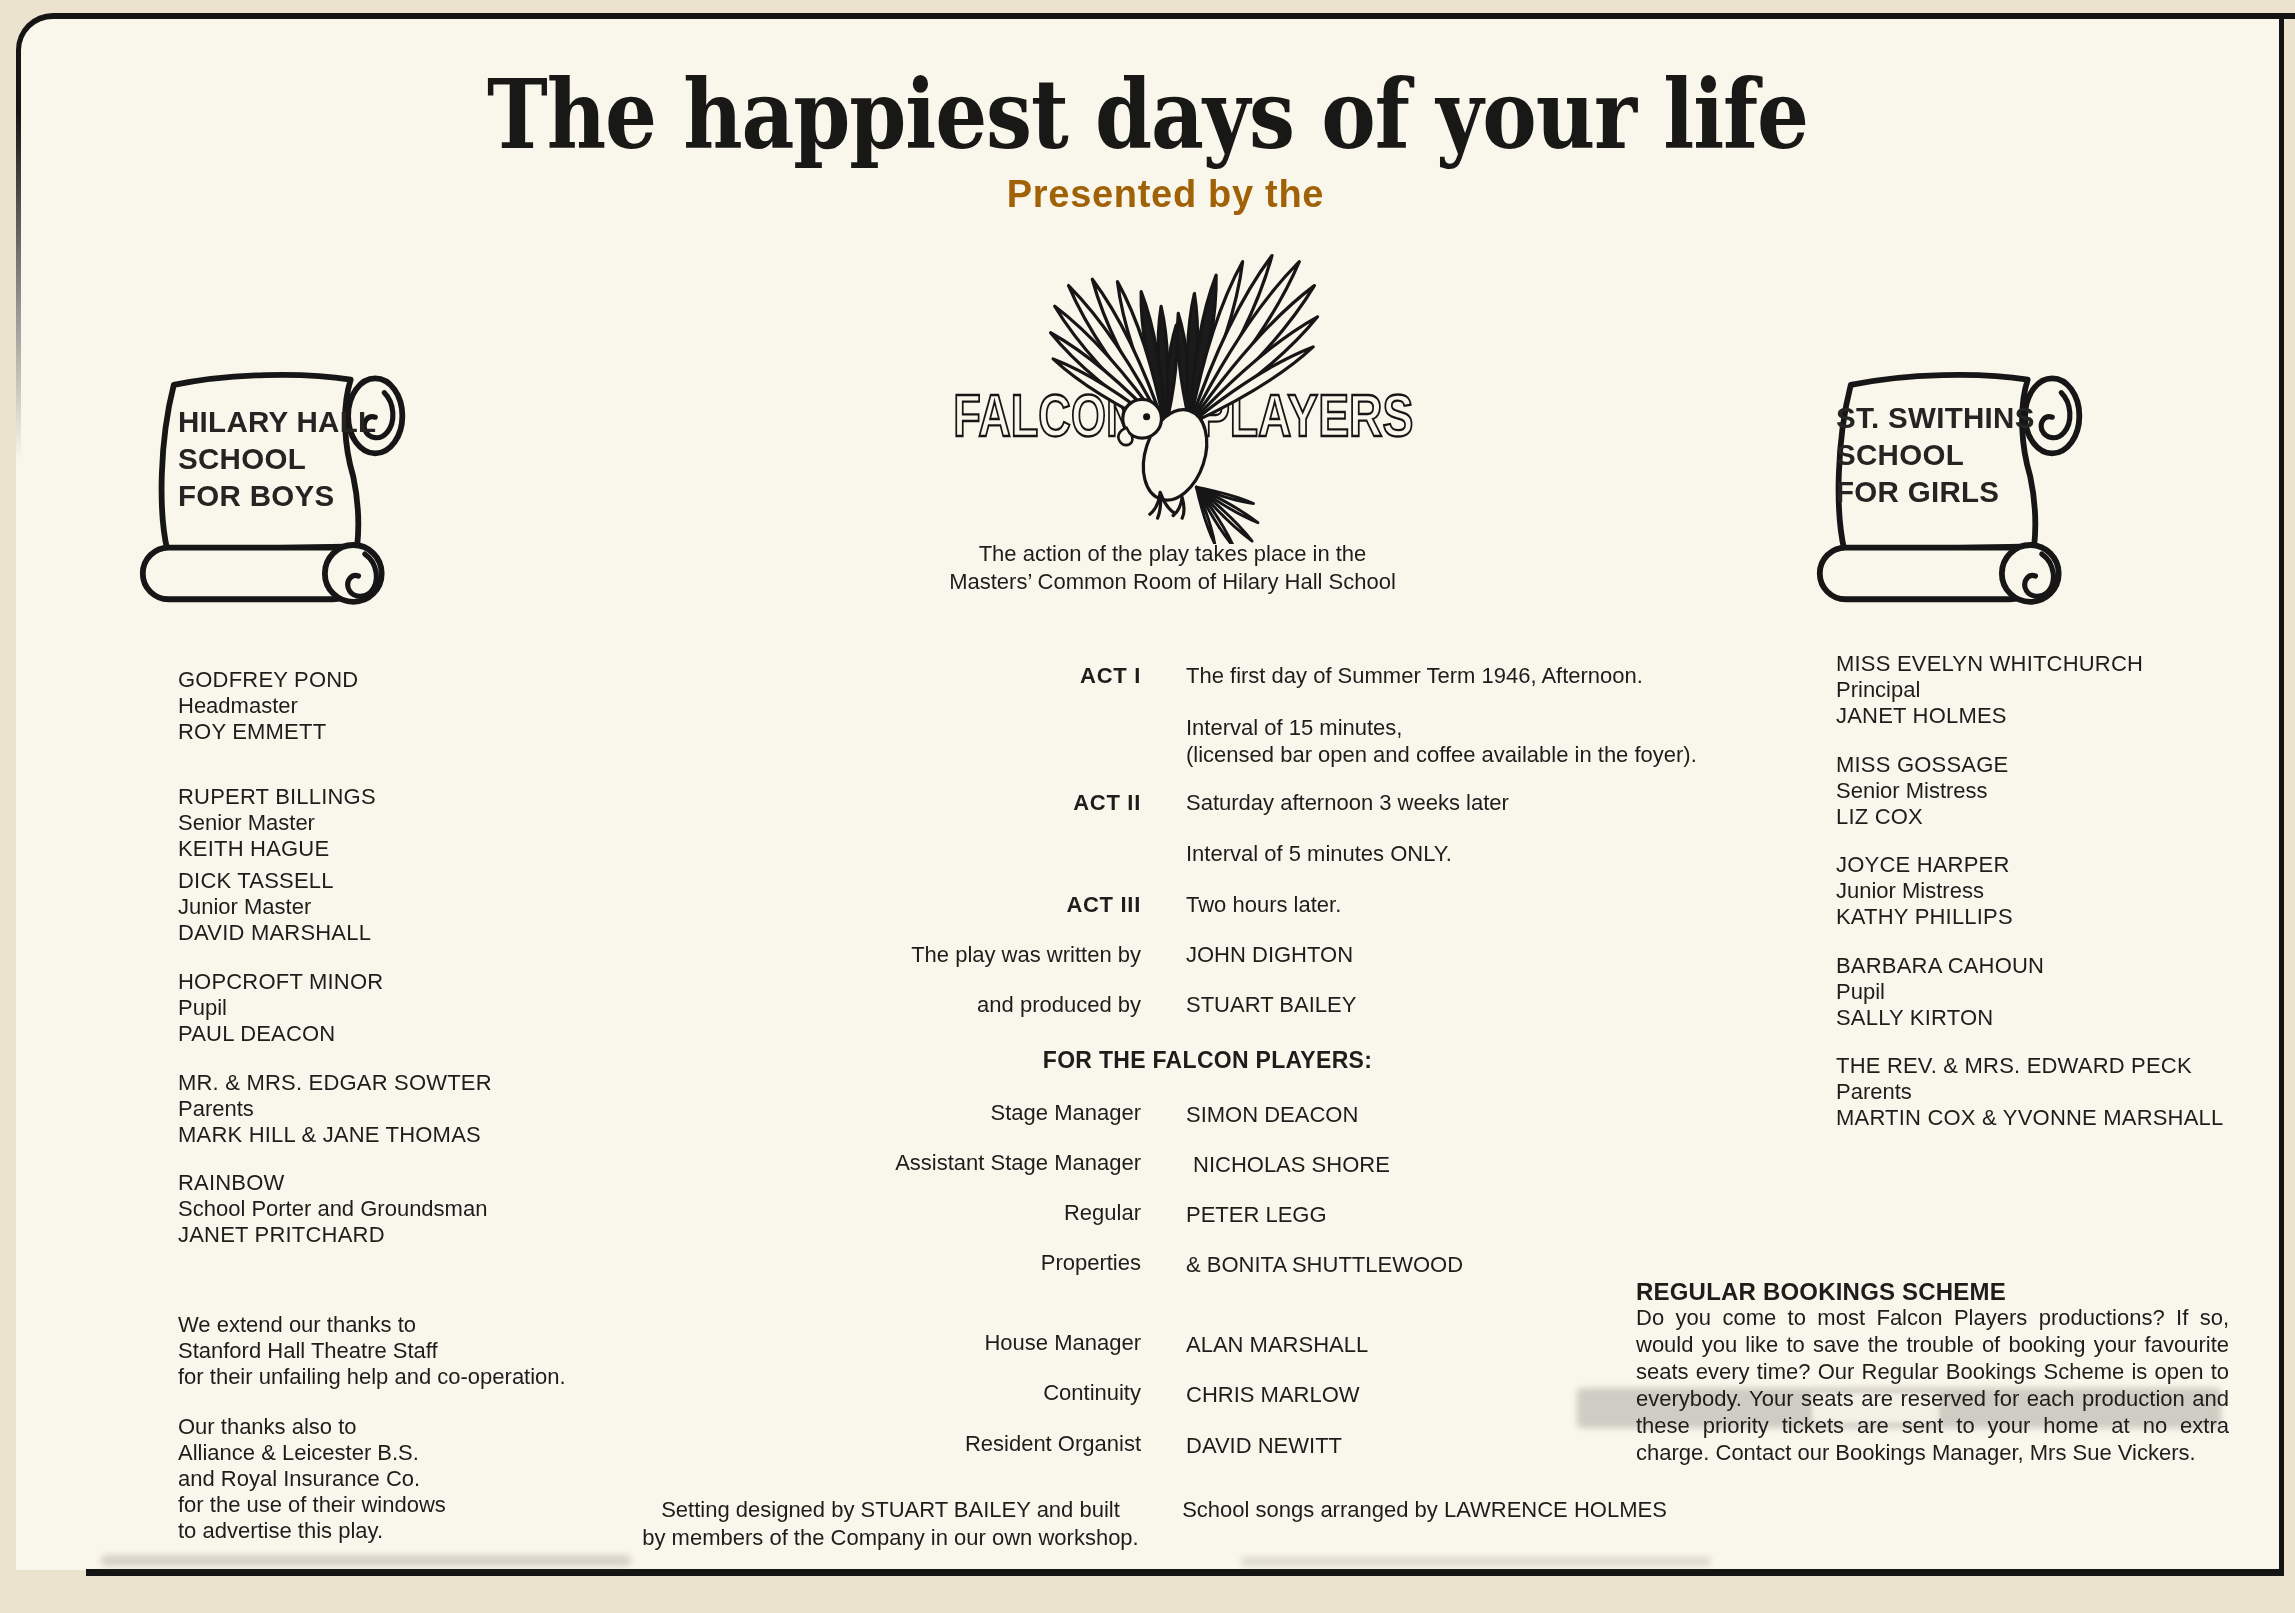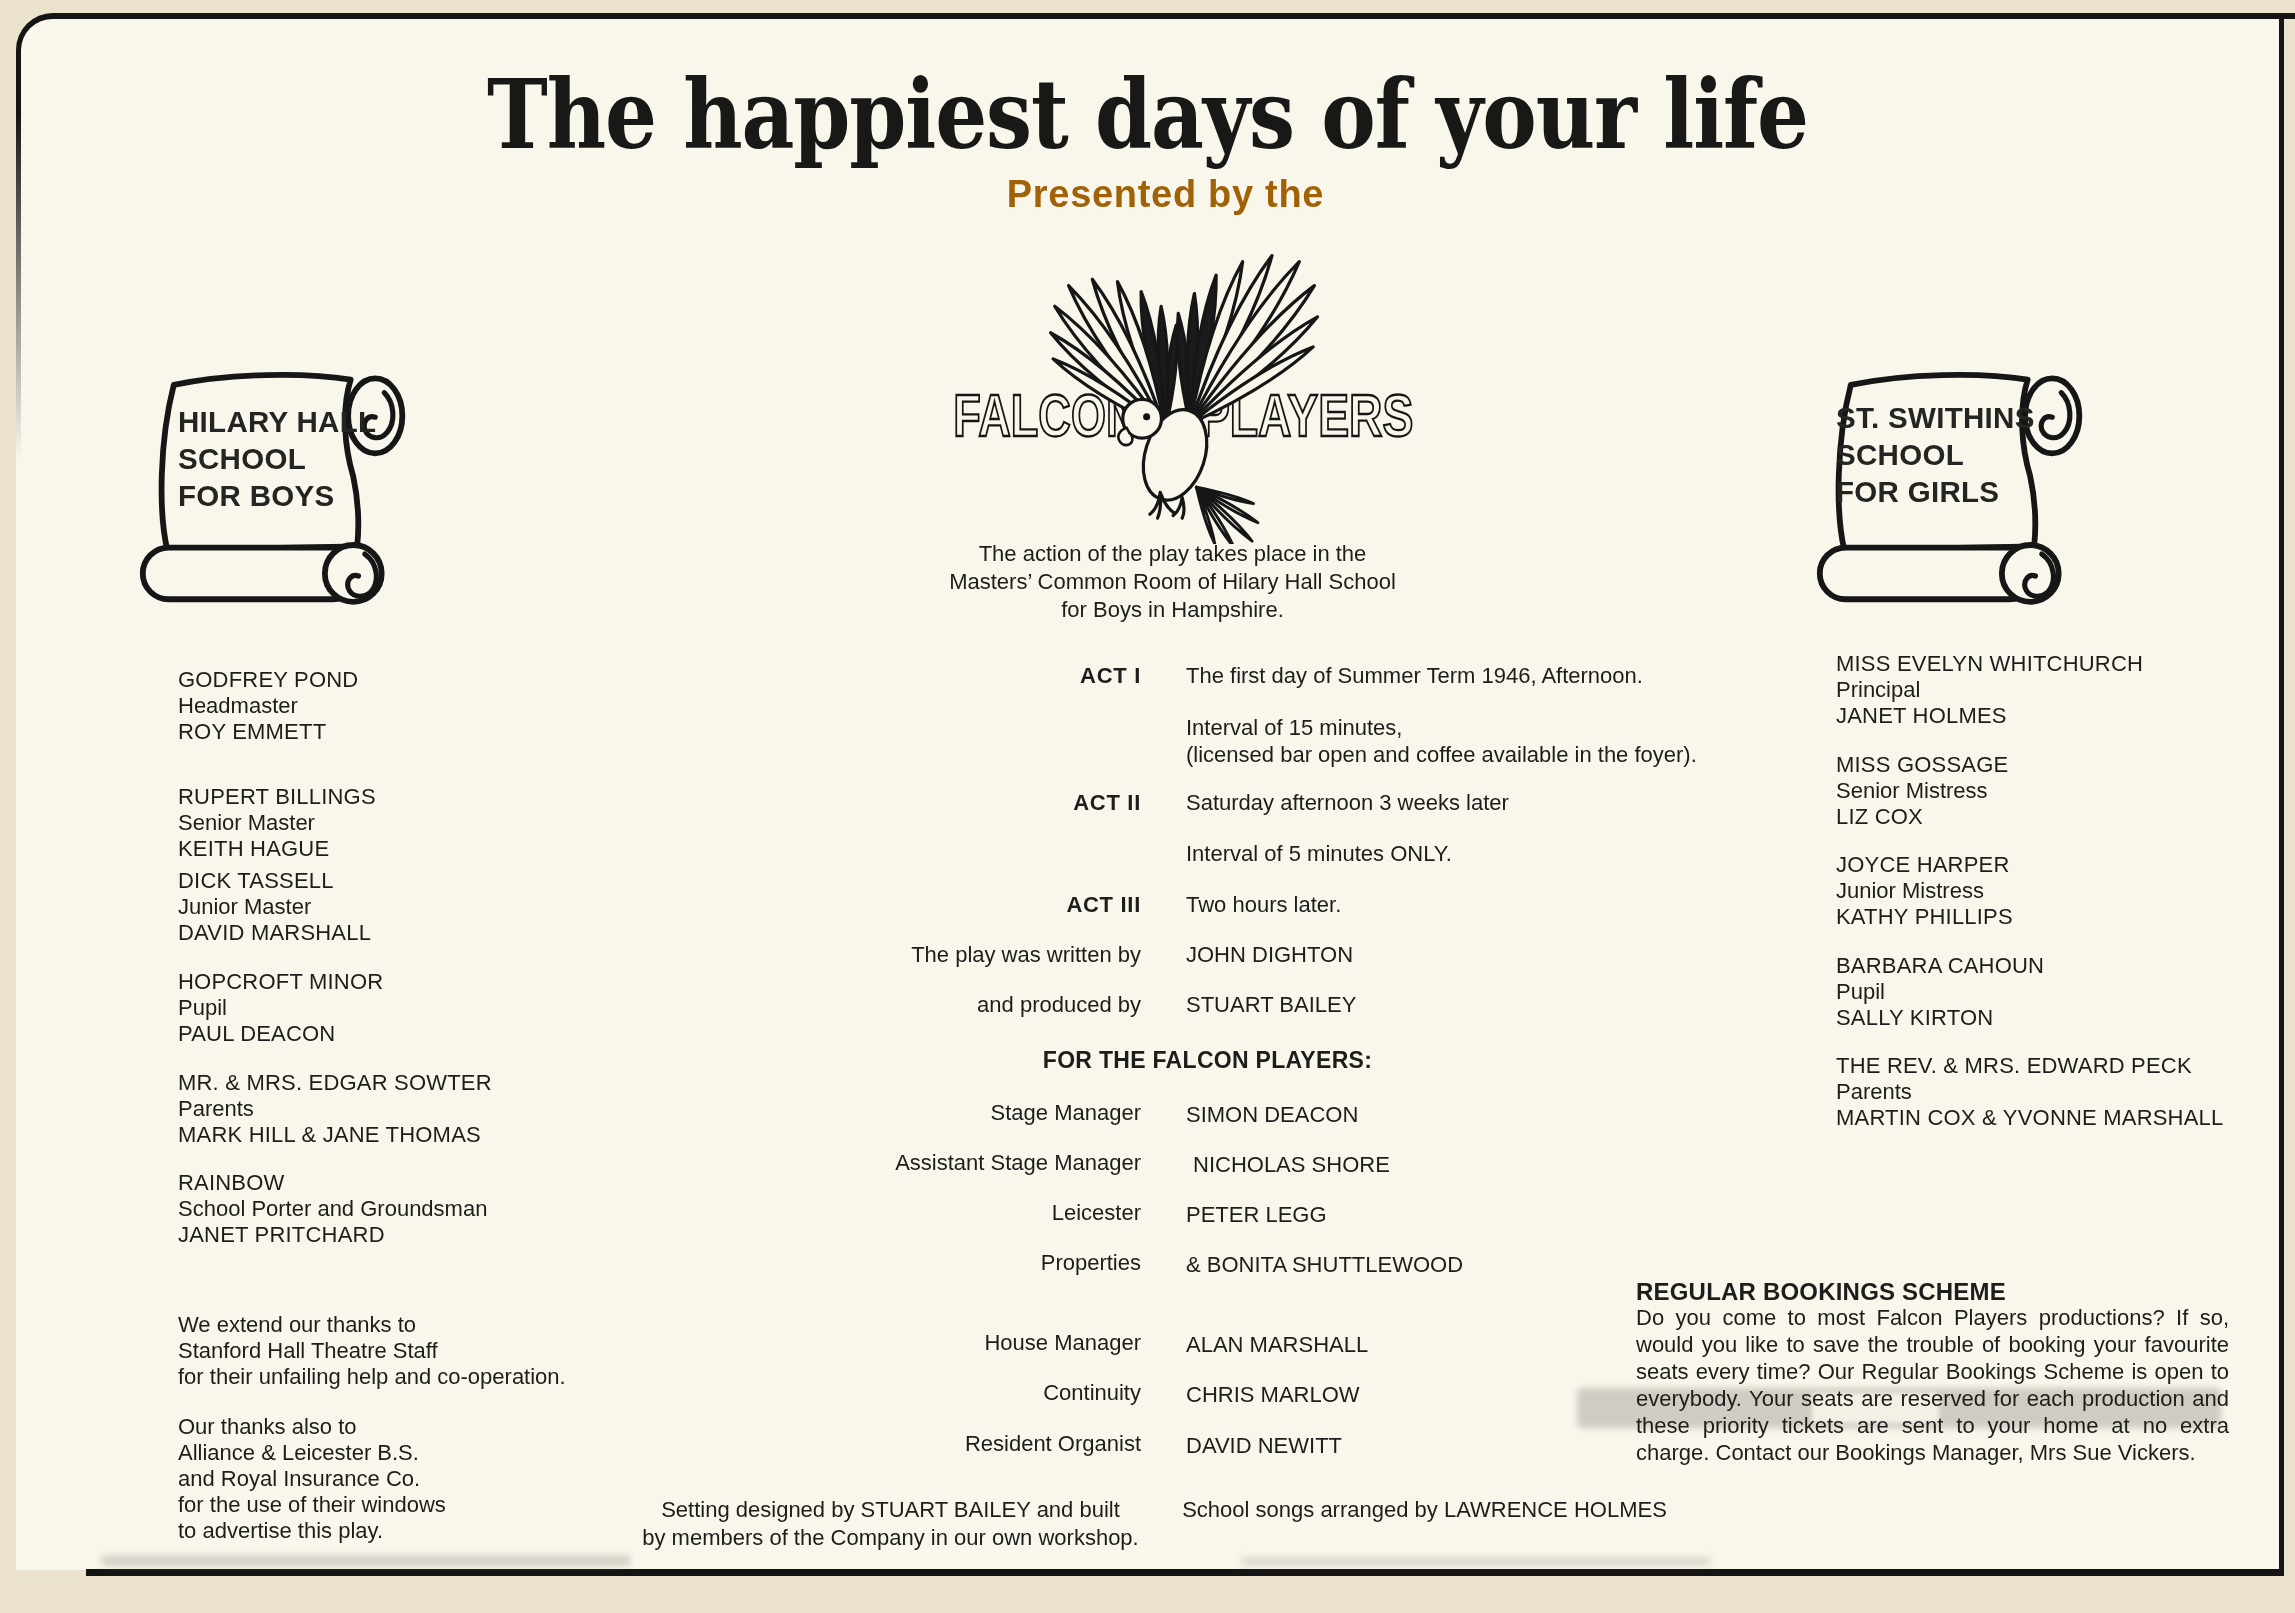--- a/index.html
+++ b/index.html
@@ -160,21 +160,20 @@
   </svg>
 <div class="scroll-label" id="scroll-right-label" style="left:1836px;top:399px;">
     <div>ST. SWITHINS</div>
     <div>SCHOOL</div>
     <div>FOR GIRLS</div>
   </div>
 
 <div class="center-note" id="setting-note">
     <div>The action of the play takes place in the</div>
     <div>Masters’ Common Room of Hilary Hall School</div>
-    <div>for Boys in Hampshire.</div>
   </div>
 
 <div id="acts-area">
     <div class="act-label bold" style="top: 662px;">ACT I</div>
     <div class="act-val" style="top: 662px;">The first day of Summer Term 1946, Afternoon.</div>
     <div class="act-val" style="top: 714px;">Interval of 15 minutes,</div>
     <div class="act-val" style="top: 741px;">(licensed bar open and coffee available in the foyer).</div>
     <div class="act-label bold" style="top: 789px;">ACT II</div>
     <div class="act-val" style="top: 789px;">Saturday afternoon 3 weeks later</div>
     <div class="act-val" style="top: 840px;">Interval of 5 minutes ONLY.</div>
@@ -189,21 +188,21 @@
 <div class="crew-heading">FOR THE FALCON PLAYERS:</div>
 <div id="crew-area">
     <div class="act-label" style="top: 1099px;">Stage Manager</div>
     <div class="act-val crew-names" style="top: 1099px;">
       <div>SIMON DEACON</div>
     </div>
     <div class="act-label" style="top: 1149px;">Assistant Stage Manager</div>
     <div class="act-val crew-names" style="top: 1149px; margin-left: 7px;">
       <div>NICHOLAS SHORE</div>
     </div>
-    <div class="act-label" style="top: 1199px;">Leicester</div>
+    <div class="act-label" style="top: 1199px;">Regular</div>
     <div class="act-val crew-names" style="top: 1199px;">
       <div>PETER LEGG</div>
     </div>
     <div class="act-label" style="top: 1249px;">Properties</div>
     <div class="act-val crew-names" style="top: 1249px;">
       <div>&amp; BONITA SHUTTLEWOOD</div>
     </div>
     <div class="act-label" style="top: 1329px;">House Manager</div>
     <div class="act-val crew-names" style="top: 1329px;">
       <div>ALAN MARSHALL</div>

